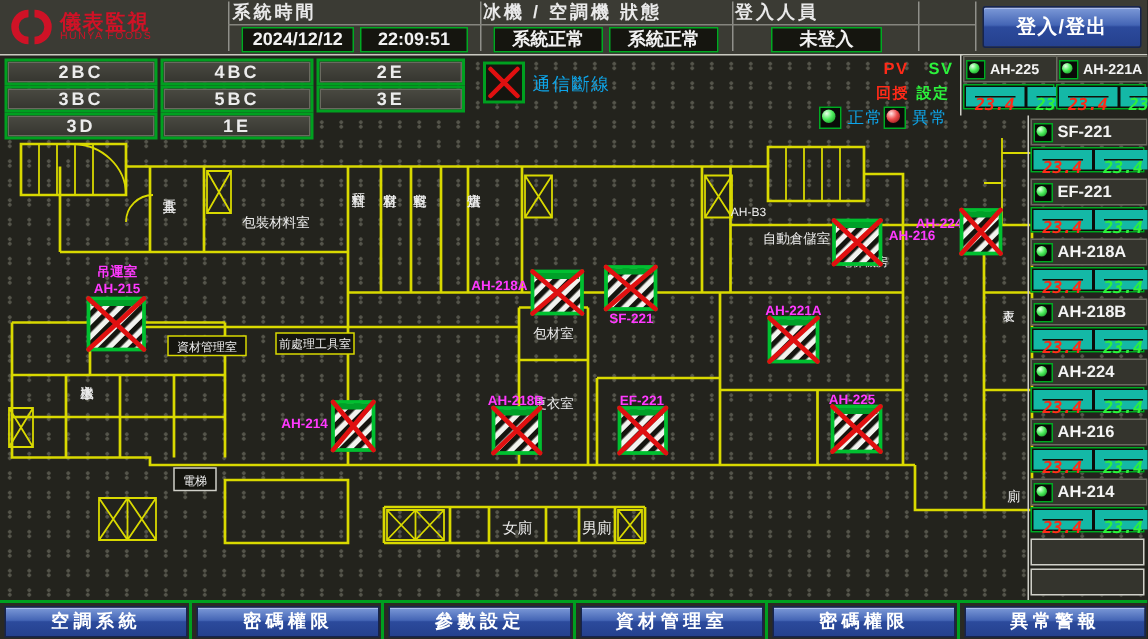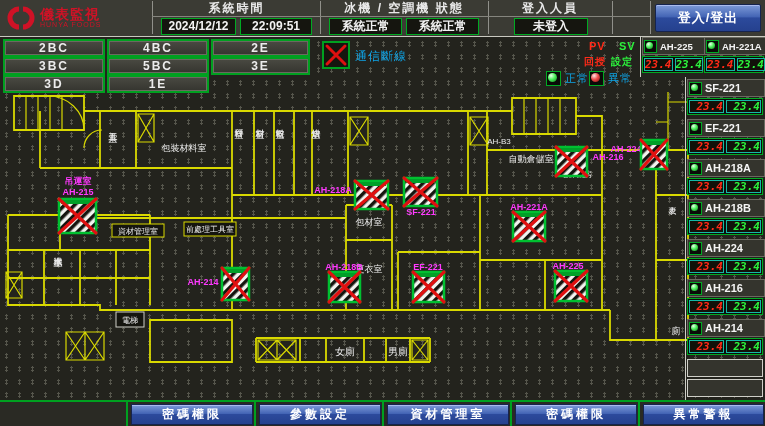--- a/index.html
+++ b/index.html
@@ -9,21 +9,21 @@
     font-family:"Liberation Sans",sans-serif;
     -webkit-font-smoothing:antialiased;
   }
   .dots{background-image:radial-gradient(circle,#56564c 1px,transparent 1.4px);background-size:13px 13px;}
   .dots-fine{background-image:radial-gradient(circle,#4c4c44 1px,transparent 1.3px);background-size:10px 10px;}
 
   
   #header{position:absolute;left:0;top:0;width:765px;height:36px;background:#3b3b34;
     border-bottom:1px solid #c9c9c0;}
   .htitle{position:absolute;color:#e9e9e9;font-size:12px;font-weight:bold;letter-spacing:2px;
-    text-align:center;top:1px;height:15px;line-height:15px;}
+    text-align:left;top:1px;height:15px;line-height:15px;}
   .gbox{position:absolute;top:18px;height:15px;line-height:15px;border:1px solid #00aa22;
     background:#15150f;color:#f2f2f2;font-size:12px;font-weight:bold;text-align:center;}
   .vsep{position:absolute;top:1px;width:1px;height:33px;background:#90908a;}
   .hsep{position:absolute;top:16px;height:1px;background:#85857e;}
   #logo{position:absolute;left:6px;top:3px;display:flex;align-items:center;gap:4px;}
   #logo .lt{color:#cf1226;font-weight:bold;font-size:14px;letter-spacing:1px;line-height:14px;}
   #logo .ls{color:#cf1226;font-size:7px;letter-spacing:1px;line-height:8px;}
   .bluebtn{
     background:linear-gradient(180deg,#7d9ad8 0%,#4465b5 45%,#2c4a9c 50%,#25418e 100%);
     border:1px solid #16244e;border-radius:2px;color:#ffffff;font-weight:bold;
@@ -43,23 +43,23 @@
   .ledwrap{position:absolute;display:flex;align-items:center;gap:4px;}
 
   
   .ename{position:absolute;height:16px;display:flex;align-items:center;gap:3px;
     background:#34342d;border:1px solid #6a6a60;padding:0 1px;cursor:pointer;}
   .ename .led{width:11px;height:11px;}
   .ename .led i{width:7px;height:7px;}
   .ename-txt{color:#f4f4f4;font-weight:bold;font-size:11px;letter-spacing:0px;white-space:nowrap;}
   .ename.sm .ename-txt{font-size:9.5px;}
   .vals{position:absolute;height:15px;display:flex;border:1px solid #00aa22;background:#0c0c0a;padding:0;}
-  .vals span{flex:1;margin:1px;border:1px solid #14b8a6;background:#111109;
+  .vals span{flex:1;margin:1px;border:6px solid #14b8a6;background:#111109;
     font-family:"DejaVu Sans Mono",monospace;font-style:italic;font-weight:bold;
-    font-size:11px;line-height:11px;text-align:right;}
+    font-size:11px;line-height:11px;text-align:center;}
   .vals .pv{color:#ff2a18;}
   .vals .sv{color:#2cf13c;}
   .emptyslot{position:absolute;height:16px;border:1px solid #cfcfc8;background:#34342d;}
   .paneldiv{position:absolute;width:1px;background:#cfcfc8;}
 
   
   #footer{position:absolute;left:0;top:400px;width:765px;height:26px;background:#2a2a24;
     border-top:2px solid #00a020;box-sizing:border-box;}
   .fbtn{position:absolute;top:2px;height:19px;line-height:19px;border:1px solid #16244e;
     color:#fff;font-size:12px;font-weight:bold;letter-spacing:3px;text-align:center;cursor:pointer;
@@ -386,18 +386,19 @@
 
 <div class="emptyslot dots-fine" style="left:687px;top:359px;width:74px"></div>
 <div class="emptyslot dots-fine" style="left:687px;top:379px;width:74px"></div>
 
 <div id="footer" class="dots-fine">
   <div class="fsep" style="left:126px"></div>
   <div class="fsep" style="left:254px"></div>
   <div class="fsep" style="left:382px"></div>
   <div class="fsep" style="left:510px"></div>
   <div class="fsep" style="left:638px"></div>
+  <div class="fbtn" style="left:3px;width:120px">空調系統</div>
   <div class="fbtn" style="left:131px;width:120px">密碼權限</div>
   <div class="fbtn" style="left:259px;width:120px">參數設定</div>
   <div class="fbtn" style="left:387px;width:120px">資材管理室</div>
   <div class="fbtn" style="left:515px;width:120px">密碼權限</div>
   <div class="fbtn" style="left:643px;width:119px">異常警報</div>
 </div>
 
 </body></html>

